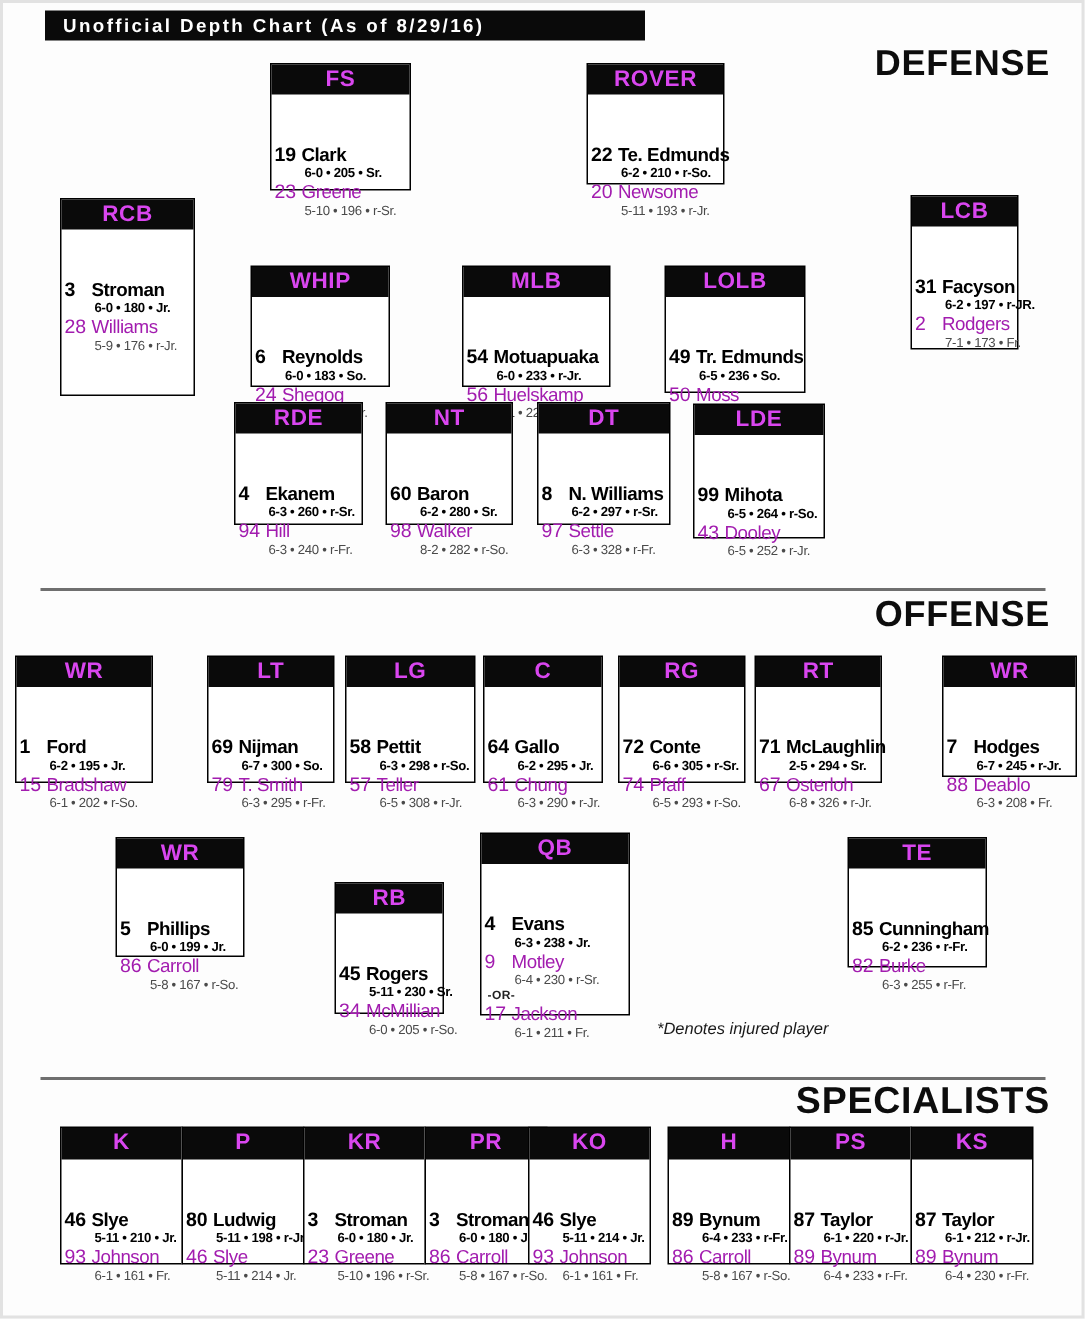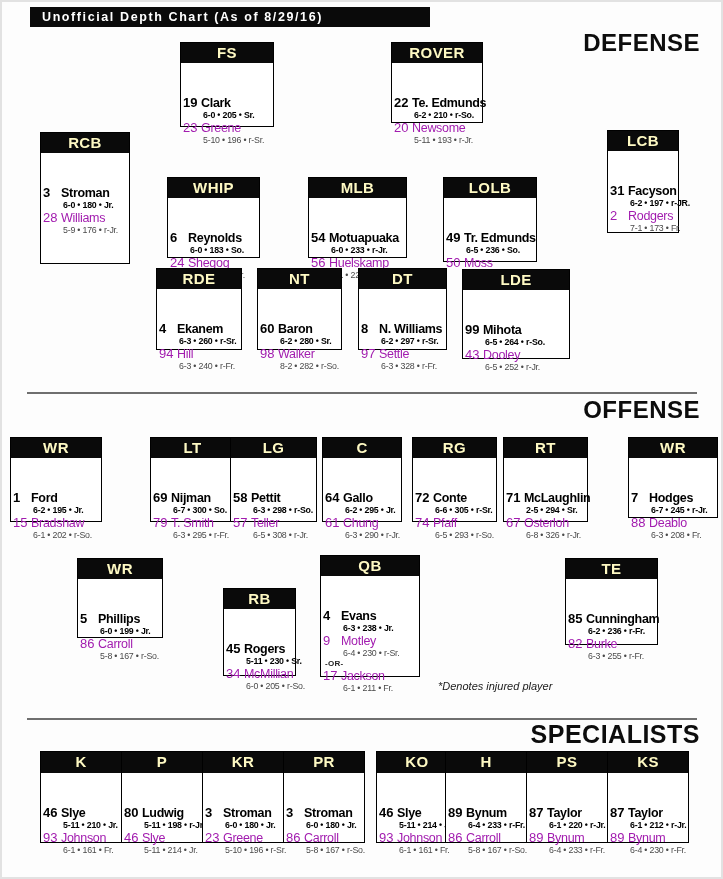--- a/index.html
+++ b/index.html
@@ -16,21 +16,21 @@
   #lbl-offense{top:398px;}
   #lbl-specialists{top:722px;font-size:25px;}
   
   .rule{position:absolute;left:27px;width:670px;height:2px;background:#6f6f6f;}
   #rule-offense{top:392px;}
   #rule-specialists{top:718px;}
   
   .note{position:absolute;left:438px;top:680px;font-style:italic;font-size:11px;color:#1a1a1a;}
   
   .box{position:absolute;background:#fff;border:1.5px solid #000;box-sizing:border-box;}
-  .box-header{background:#0a0a0a;color:#fef9c3;font-weight:bold;text-align:center;font-size:15px;
+  .box-header{background:#0a0a0a;color:#d946ef;font-weight:bold;text-align:center;font-size:15px;
               height:20px;line-height:19px;letter-spacing:0.4px;overflow:hidden;}
   .box-body{padding:1px 1px 0 2px;margin-top:31px;}
   .player{display:flex;align-items:baseline;white-space:nowrap;line-height:14px;margin-top:1px;}
   .player .num{width:18px;flex-shrink:0;font-size:13px;}
   .player .pname{font-size:12.5px;letter-spacing:-0.3px;}
   .player.starter{color:#000;font-weight:bold;}
   .player.backup{color:#a21caf;font-weight:normal;}
   .stats{font-size:8.8px;line-height:10px;margin-left:20px;letter-spacing:-0.2px;white-space:nowrap;}
   .stats.starter{color:#000;font-weight:bold;}
   .stats.backup{color:#4a4a4a;}
@@ -39,38 +39,38 @@
   .b-fs{left:180px;top:42px;width:94px;height:85px}
   .b-rover{left:391px;top:42px;width:92px;height:81px}
   .b-rcb{left:40px;top:132px;width:90px;height:132px}
   .b-lcb{left:607px;top:130px;width:72px;height:103px}
   .b-whip{left:167px;top:177px;width:93px;height:81px}
   .b-mlb{left:308px;top:177px;width:99px;height:81px}
   .b-lolb{left:443px;top:177px;width:94px;height:85px}
   .b-rde{left:156px;top:268px;width:86px;height:82px}
   .b-nt{left:257px;top:268px;width:85px;height:82px}
   .b-dt{left:358px;top:268px;width:89px;height:82px}
-  .b-lde{left:462px;top:269px;width:108px;height:90px}
+  .b-lde{left:462px;top:269px;width:88px;height:90px}
   
   .b-wr1{left:10px;top:437px;width:92px;height:85px}
-  .b-lt{left:150px;top:437px;width:85px;height:85px}
+  .b-lt{left:138px;top:437px;width:85px;height:85px}
   .b-lg{left:230px;top:437px;width:87px;height:85px}
   .b-c{left:322px;top:437px;width:80px;height:85px}
   .b-rg{left:412px;top:437px;width:85px;height:85px}
   .b-rt{left:503px;top:437px;width:85px;height:85px}
   .b-wr3{left:628px;top:437px;width:90px;height:81px}
   .b-wr2{left:77px;top:558px;width:86px;height:80px}
   .b-rb{left:223px;top:588px;width:73px;height:88px}
   .b-qb{left:320px;top:555px;width:100px;height:122px}
   .b-te{left:565px;top:558px;width:93px;height:87px}
   
   .spec{top:751px;width:82px;height:92px}
   .spec .box-header{height:21px;line-height:20px;}
   .b-k{left:40px}.b-p{left:121px}.b-kr{left:202px}.b-pr{left:283px}
-  .b-ko{left:376px}.b-h{left:445px}.b-ps{left:526px}.b-ks{left:607px}
+  .b-ko{left:352px}.b-h{left:445px}.b-ps{left:526px}.b-ks{left:607px}
 </style>
 </head>
 <body>
 
 <div id="page">
   <div class="title-bar">Unofficial Depth Chart (As of 8/29/16)</div>
 
   <div class="section-label" id="lbl-defense">DEFENSE</div>
 
   <div class="rule" id="rule-offense"></div>

